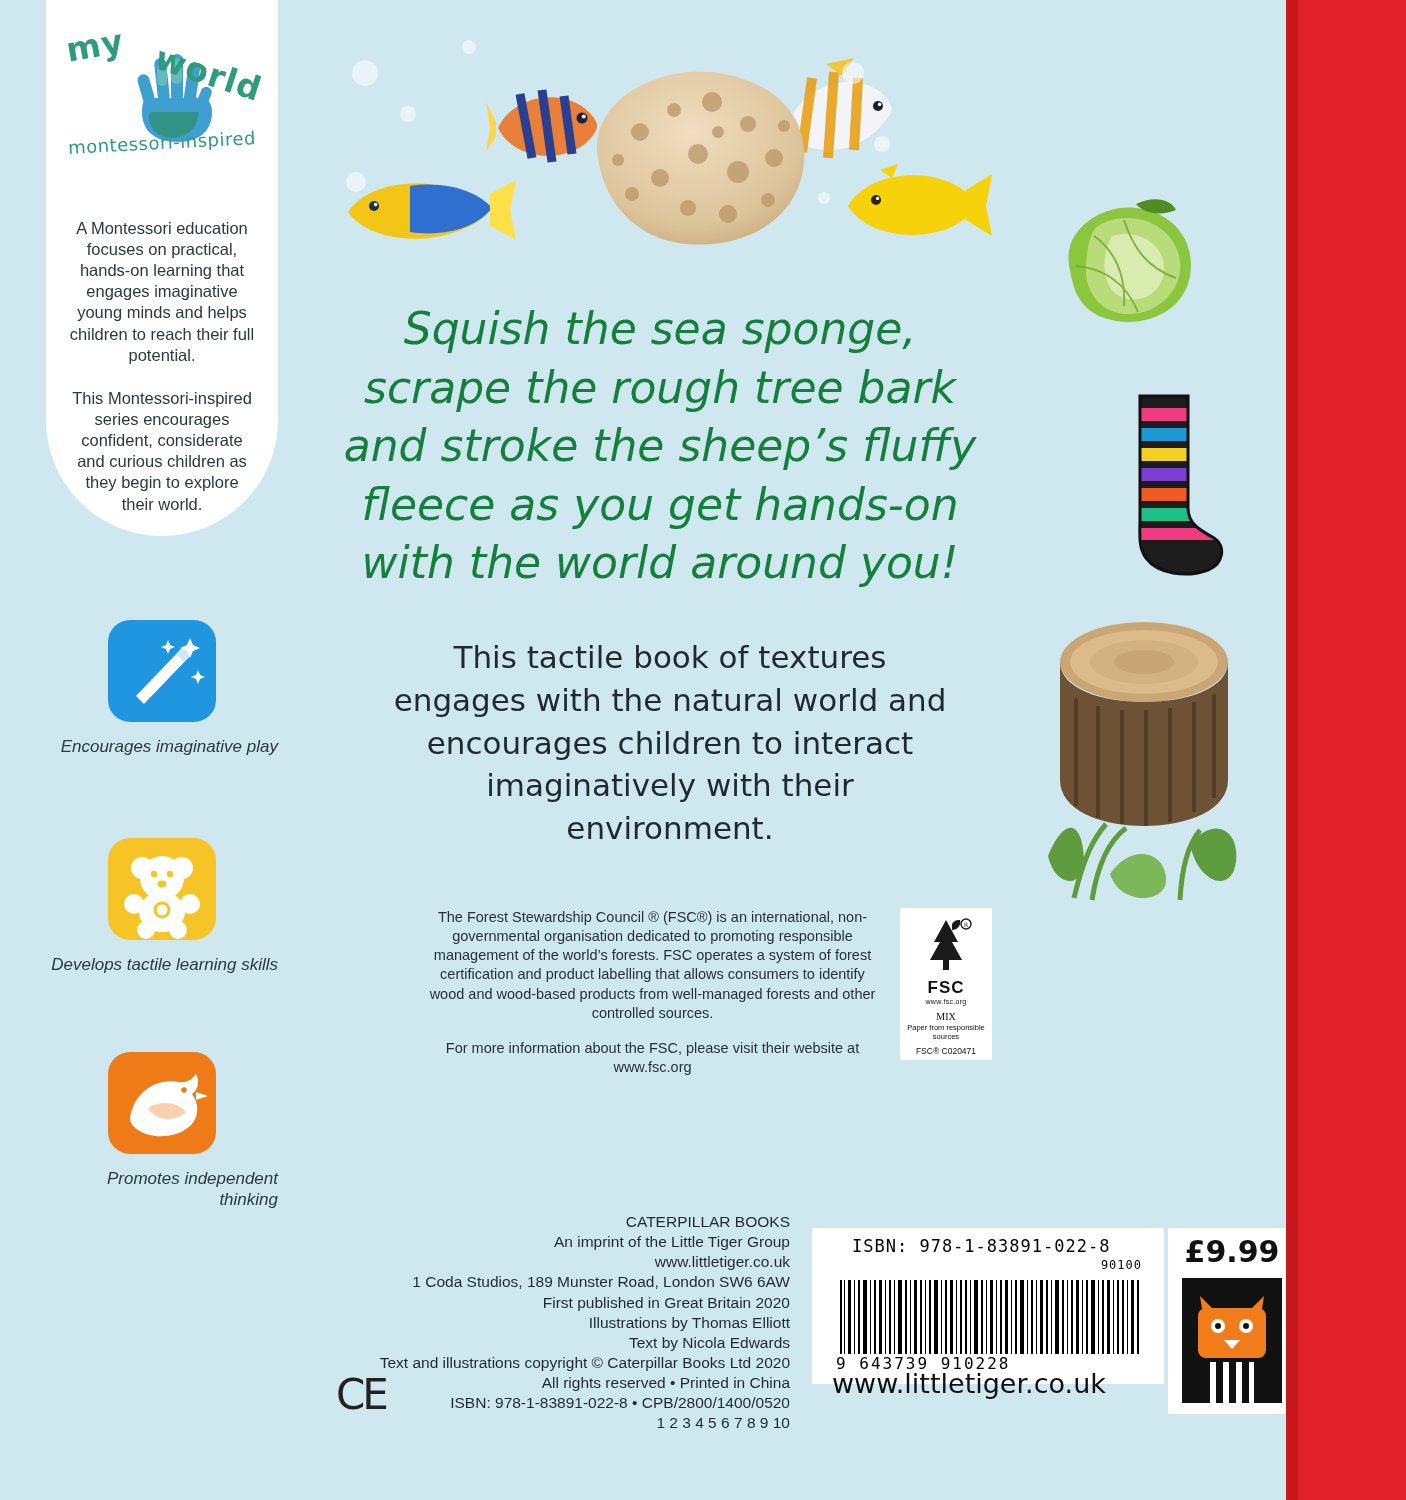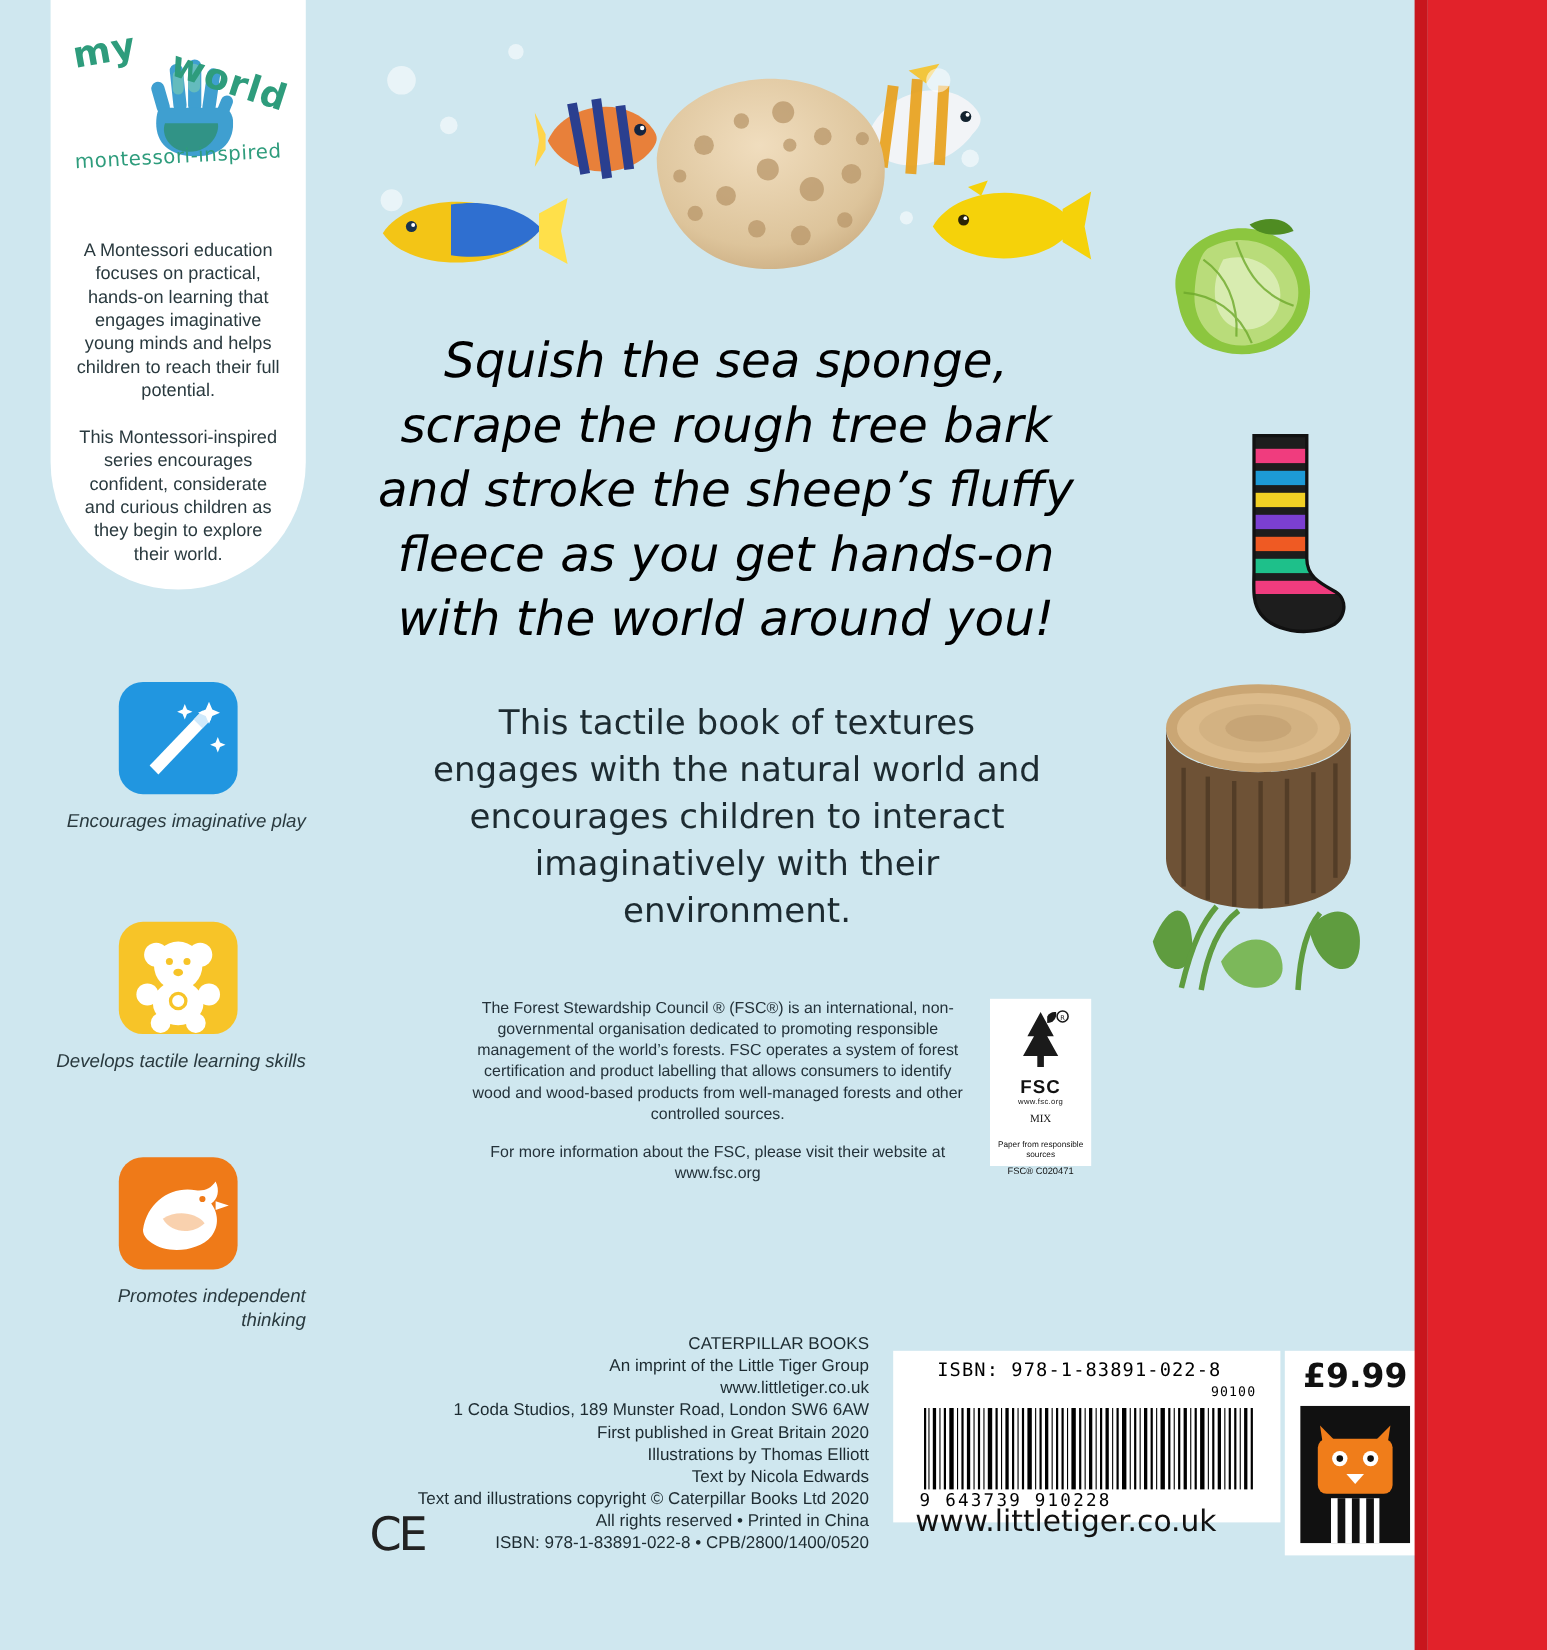--- a/index.html
+++ b/index.html
@@ -128,21 +128,21 @@
   #feature-2 { top: 838px; }
   #feature-3 { top: 1052px; }
 
   
   #headline {
     position: absolute;
     left: 330px;
     top: 300px;
     width: 660px;
     text-align: center;
-    color: #000000;
+    color: #15803d;
     font-family: "DejaVu Sans", sans-serif;
     font-size: 44px;
     line-height: 1.33;
     font-style: italic;
   }
   #subcopy {
     position: absolute;
     left: 390px;
     top: 636px;
     width: 560px;
@@ -172,21 +172,21 @@
     width: 92px;
     height: 152px;
     background: #ffffff;
     color: #111;
     text-align: center;
   }
   #fsc-logo .tree { margin-top: 8px; }
   #fsc-logo .fsc-name { font-size: 17px; font-weight: 700; letter-spacing: 1px; }
   #fsc-logo .fsc-url { font-size: 7px; letter-spacing: .3px; }
   #fsc-logo .fsc-mix { font-size: 10px; margin-top: 6px; font-family: Liberation Serif, serif; }
-  #fsc-logo .fsc-src { font-size: 7.5px; line-height: 1.15; margin-top: 14px; }
+  #fsc-logo .fsc-src { font-size: 7.5px; line-height: 1.15; margin-top: 2px; }
   #fsc-logo .fsc-code { font-size: 8.5px; margin-top: 5px; }
 
   
   #imprint {
     position: absolute;
     left: 300px;
     top: 1212px;
     width: 490px;
     text-align: right;
     font-size: 15.5px;
@@ -525,20 +525,21 @@
     <div>CATERPILLAR BOOKS</div>
     <div>An imprint of the Little Tiger Group</div>
     <div>www.littletiger.co.uk</div>
     <div>1 Coda Studios, 189 Munster Road, London SW6 6AW</div>
     <div>First published in Great Britain 2020</div>
     <div>Illustrations by Thomas Elliott</div>
     <div>Text by Nicola Edwards</div>
     <div>Text and illustrations copyright © Caterpillar Books Ltd 2020</div>
     <div>All rights reserved • Printed in China</div>
     <div>ISBN: 978-1-83891-022-8 • CPB/2800/1400/0520</div>
+    <div>1 2 3 4 5 6 7 8 9 10</div>
   </div>
   <div id="ce">CE</div>
 
   <div id="barcode-box">
     <div id="isbn-line">ISBN:  978-1-83891-022-8</div>
     <div id="isbn-sup">90100</div>
     <div id="bars">
       <span class="b" style="left:0px;width:2px;"></span>
       <span class="b" style="left:4px;width:1px;"></span>
       <span class="b" style="left:8px;width:3px;"></span>

